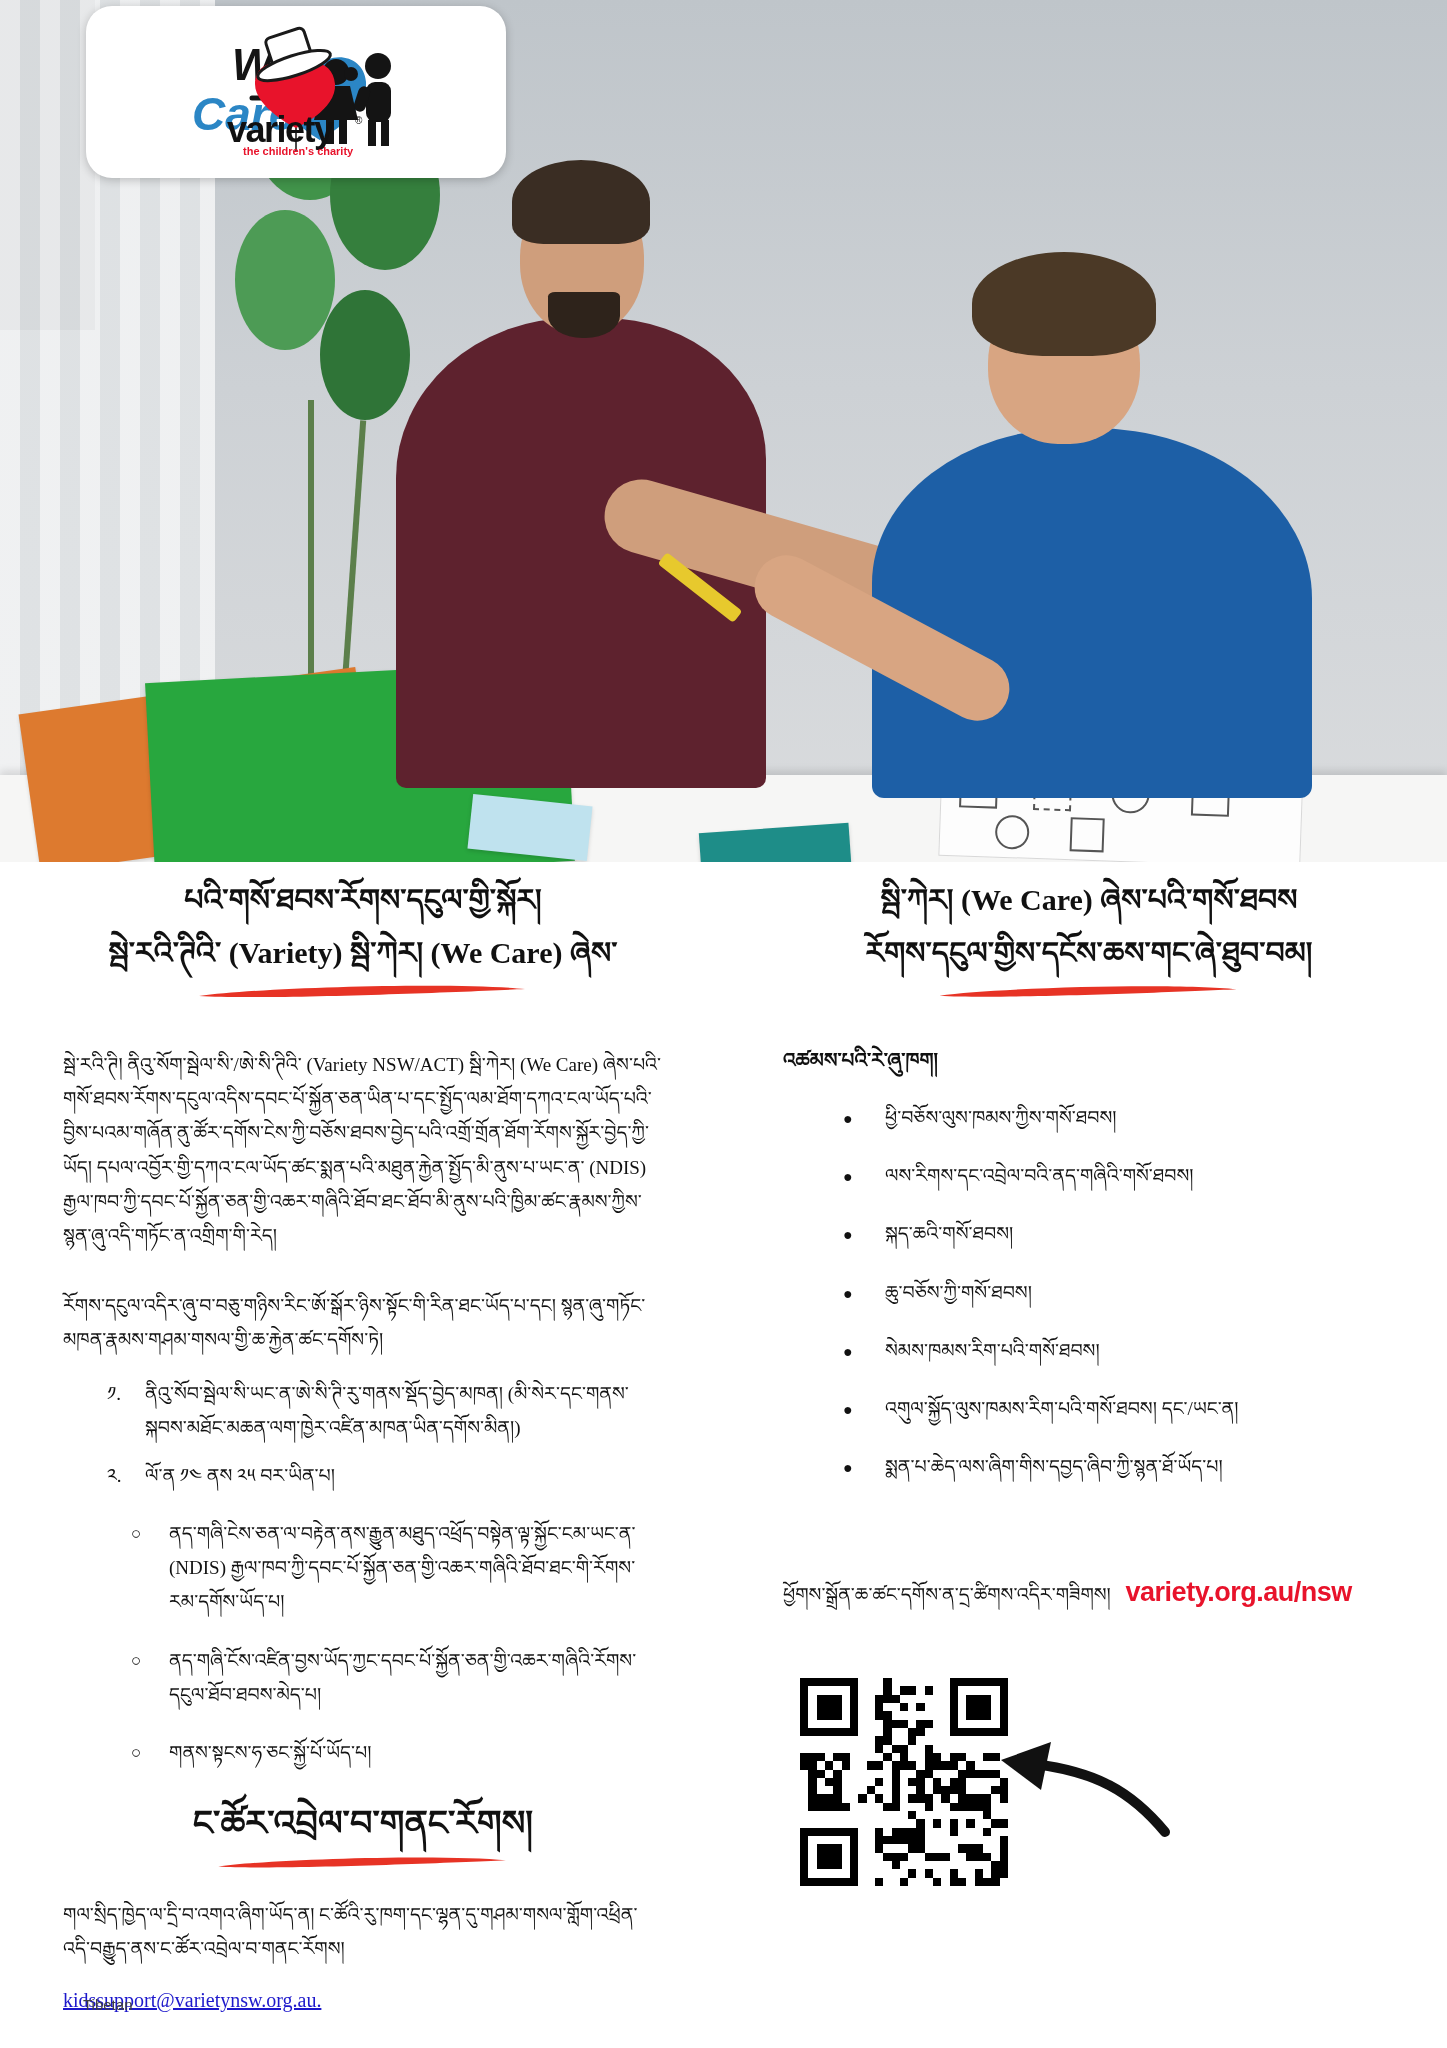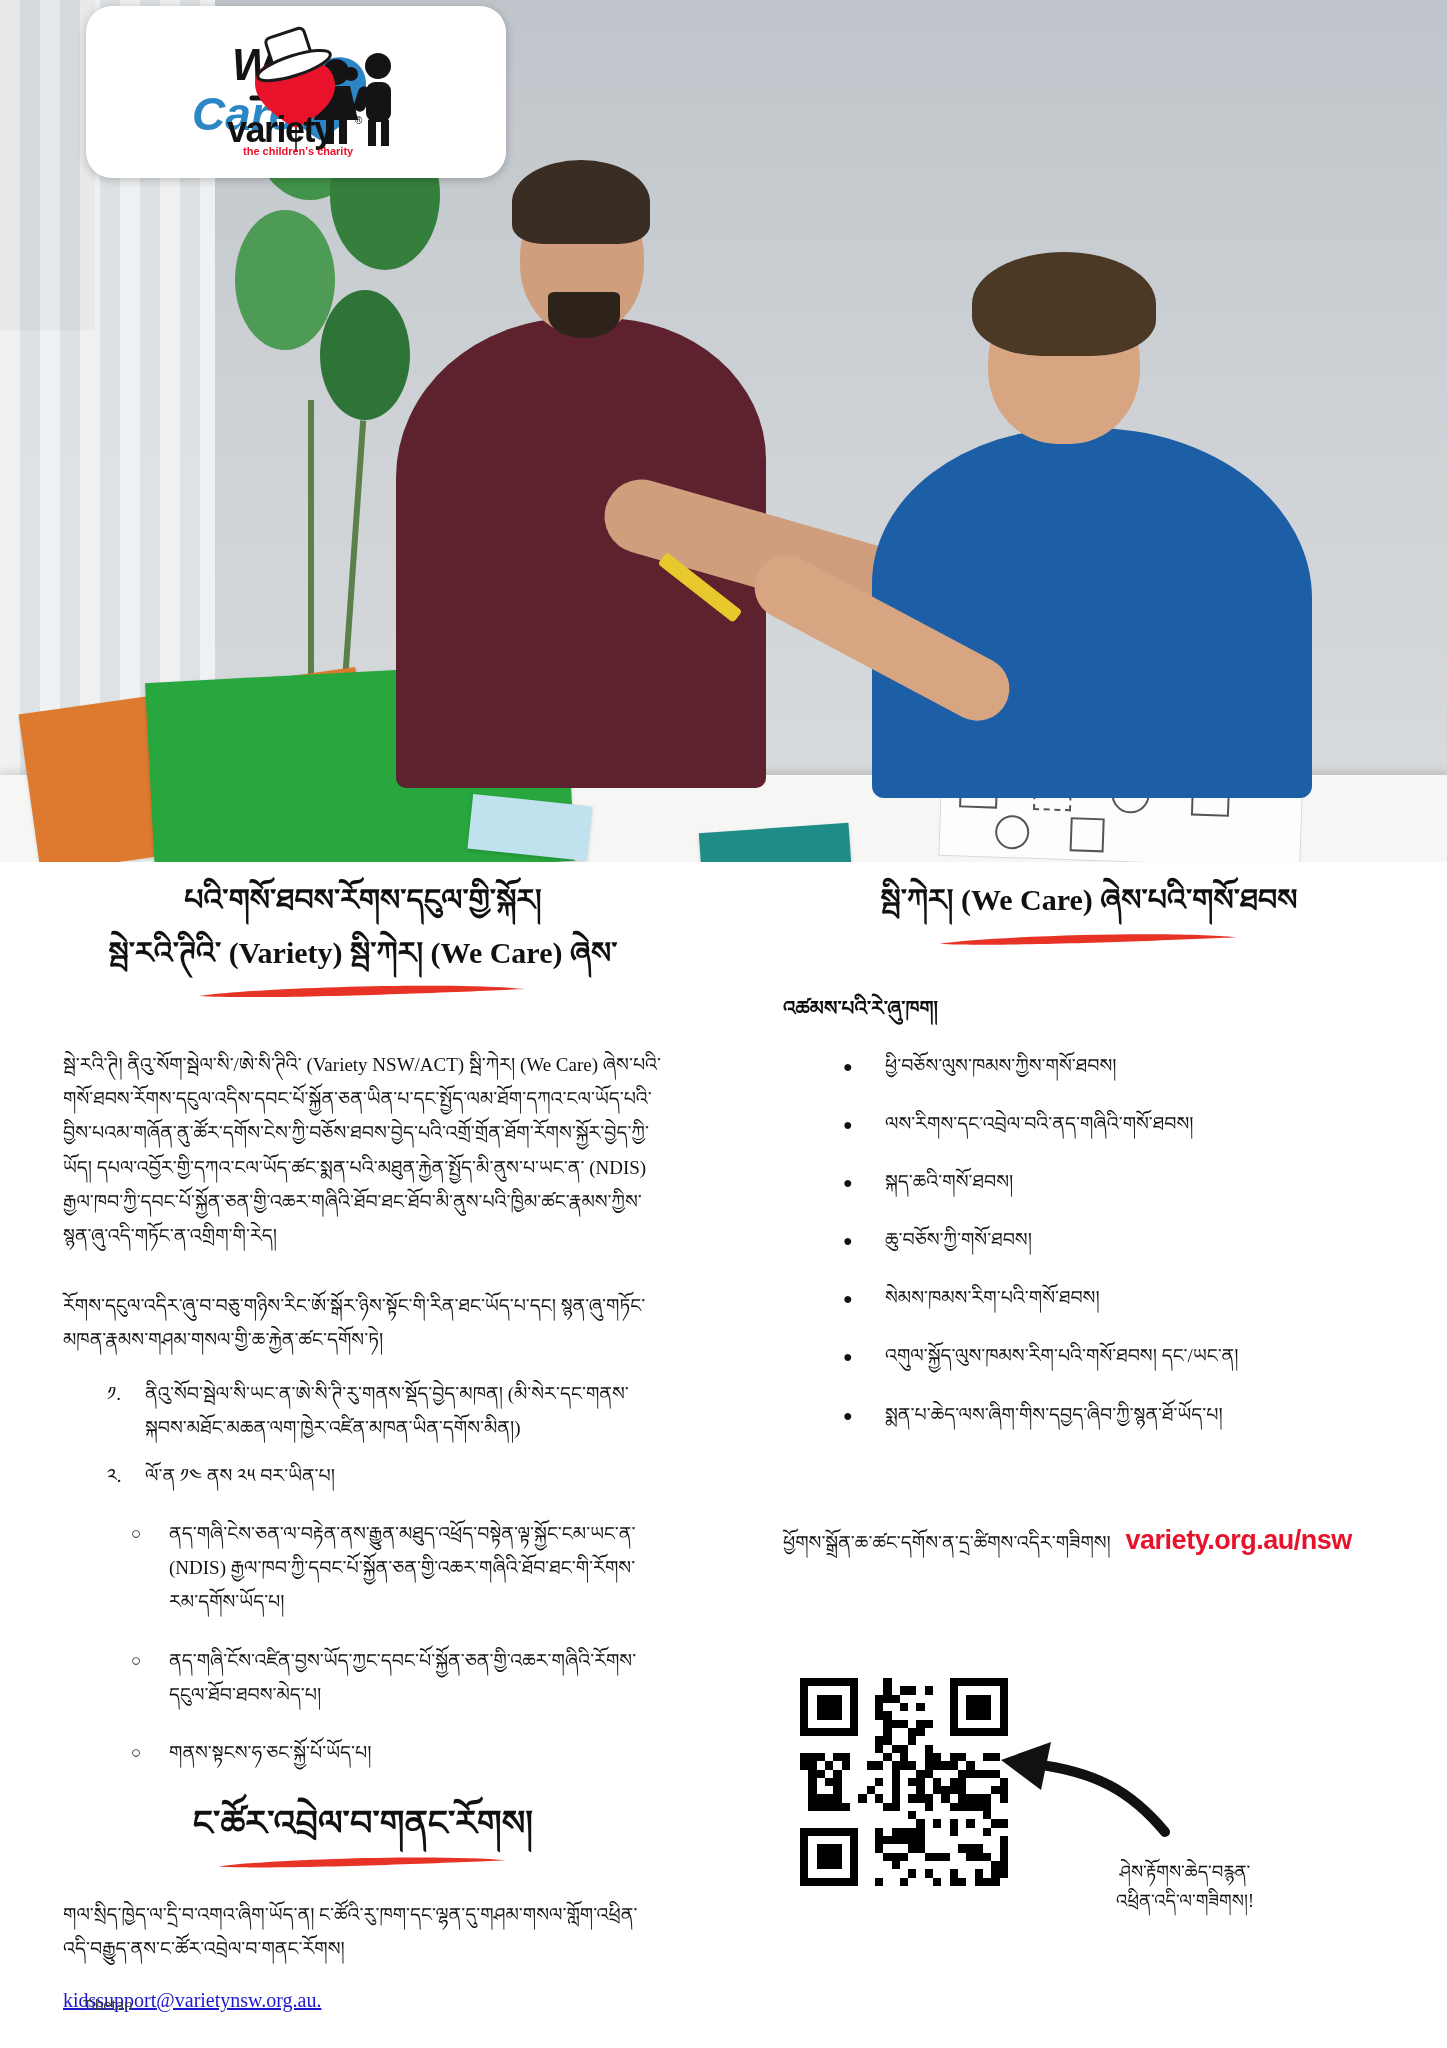--- a/index.html
+++ b/index.html
@@ -189,20 +189,21 @@
     <svg class="brush" width="300" height="20" viewBox="0 0 340 22">
       <path d="M6 15 C70 6, 265 1, 332 8 C 266 11, 70 19, 6 15 Z" fill="#e73325"></path>
     </svg>
     <p class="contact-para">གལ་སྲིད་ཁྱེད་ལ་དྲི་བ་འགའ་ཞིག་ཡོད་ན། ང་ཚོའི་རུ་ཁག་དང་ལྷན་དུ་གཤམ་གསལ་གློག་འཕྲིན་འདི་བརྒྱུད་ནས་ང་ཚོར་འབྲེལ་བ་གནང་རོགས།</p>
     <a class="email" href="#">kidssupport@varietynsw.org.au.</a>
   </div>
 
   <div class="col col-right">
     <div class="h1">
       <div>སྦི་ཀེར། (We Care) ཞེས་པའི་གསོ་ཐབས</div>
+      <div>རོགས་དངུལ་གྱིས་དངོས་ཆས་གང་ཞེ་ཐུབ་བམ།</div>
     </div>
     <svg class="brush" width="310" height="22" viewBox="0 0 340 22">
       <path d="M6 15 C70 6, 265 1, 332 8 C 266 11, 70 19, 6 15 Z" fill="#e73325"></path>
     </svg>
     <div class="intro">འཚམས་པའི་རེ་ཞུ་ཁག།</div>
 
     <div class="blist">
       <div class="bitem">
         <span class="bmark">●</span>
         <span>ཕྱི་བཅོས་ལུས་ཁམས་ཀྱིས་གསོ་ཐབས།</span>
@@ -426,19 +427,15 @@
       </svg>
   </div>
 
   <div class="arrow-wrap">
     <svg width="180" height="115" viewBox="0 0 180 115">
       <path d="M170,100 C135,58 100,40 40,32" stroke="#111" stroke-width="10" fill="none" stroke-linecap="round"></path>
       <path d="M6,28 L56,10 L46,58 Z" fill="#111"></path>
     </svg>
   </div>
 
-  <div class="qr-caption">
-    <div>ཤེས་རྟོགས་ཆེད་བརྙན་</div>
-    <div>འཕྲིན་འདི་ལ་གཟིགས།!</div>
-  </div>
 
   <div class="footer-label">Tibetan</div>
 </div>
 
 </body></html>

